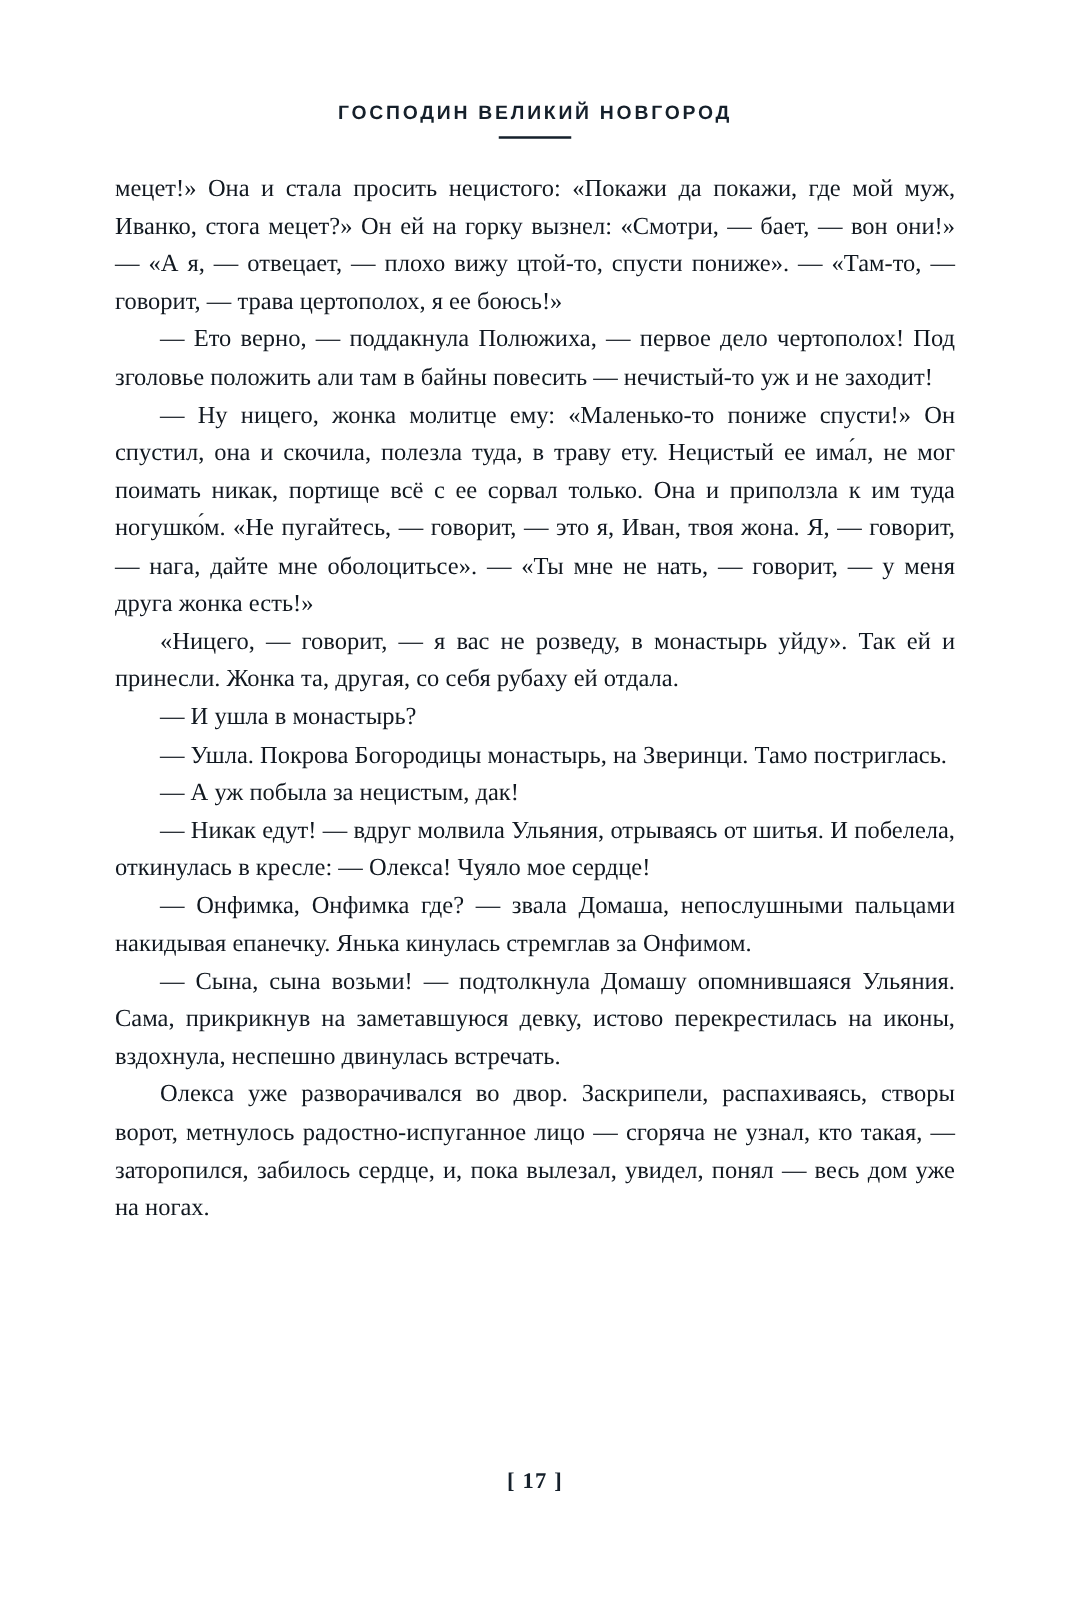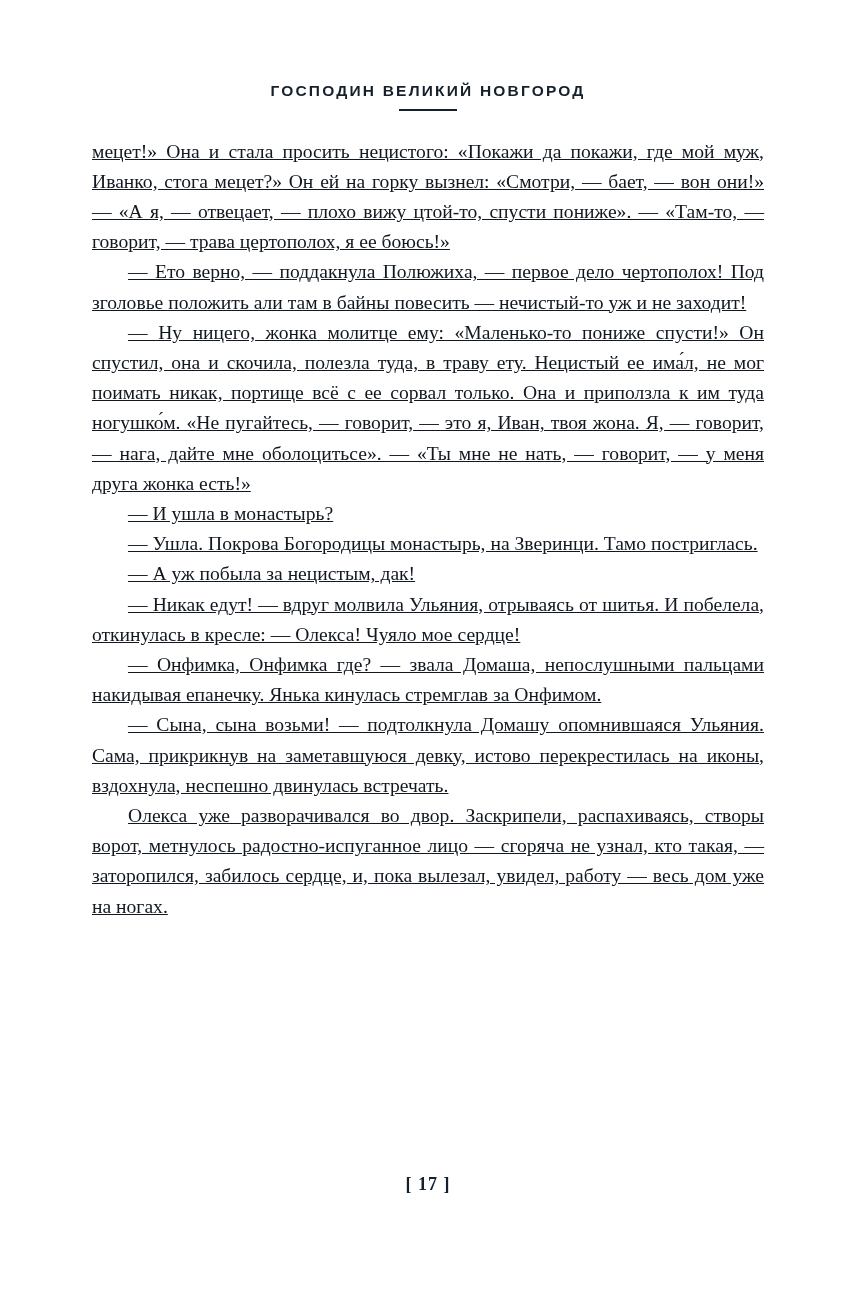--- a/index.html
+++ b/index.html
@@ -43,21 +43,20 @@
     font-size: 19.6px;
     line-height: 30.2px;
     text-align: justify;
     text-justify: inter-word;
     color: #111820;
     hyphens: manual;
   }
   .body-text p {
     margin: 0;
     text-indent: 36px;
-    text-decoration: underline;
   }
   .body-text p.noindent {
     text-indent: 0;
   }
   .folio {
     position: absolute;
     left: 0;
     right: 0;
     bottom: 104px;
     text-align: center;
@@ -72,24 +71,25 @@
 
 <div class="page">
 
   <div class="running-head">Господин Великий Новгород</div>
   <div class="head-rule"></div>
 
   <div class="body-text">
     <p class="noindent">мецет!» Она и стала просить нецистого: «Покажи да покажи, где мой муж, Иванко, стога мецет?» Он ей на горку вызнел: «Смот­ри, — бает, — вон они!» — «А я, — отвецает, — плохо вижу цтой-то, спусти пониже». — «Там-то, — говорит, — трава цертополох, я ее боюсь!»</p>
     <p>— Ето верно, — поддакнула Полюжиха, — первое дело чер­тополох! Под зголовье положить али там в байны повесить — нечистый-то уж и не заходит!</p>
     <p>— Ну ницего, жонка молитце ему: «Маленько-то пониже спусти!» Он спустил, она и скочила, полезла туда, в траву ету. Нецистый ее има́л, не мог поимать никак, портище всё с ее со­рвал только. Она и приползла к им туда ногушко́м. «Не пугай­тесь, — говорит, — это я, Иван, твоя жона. Я, — говорит, — нага, дайте мне оболоцитьсе». — «Ты мне не нать, — говорит, — у ме­ня друга жонка есть!»</p>
+    <p>«Ницего, — говорит, — я вас не розведу, в монастырь уйду». Так ей и принесли. Жонка та, другая, со себя рубаху ей отдала.</p>
     <p>— И ушла в монастырь?</p>
     <p>— Ушла. Покрова Богородицы монастырь, на Зверинци. Тамо постриглась.</p>
     <p>— А уж побыла за нецистым, дак!</p>
     <p>— Никак едут! — вдруг молвила Ульяния, отрываясь от ши­тья. И побелела, откинулась в кресле: — Олекса! Чуяло мое сердце!</p>
     <p>— Онфимка, Онфимка где? — звала Домаша, непослушны­ми пальцами накидывая епанечку. Янька кинулась стремглав за Онфимом.</p>
     <p>— Сына, сына возьми! — подтолкнула Домашу опомнившая­ся Ульяния. Сама, прикрикнув на заметавшуюся девку, исто­во перекрестилась на иконы, вздохнула, неспешно двинулась встречать.</p>
-    <p>Олекса уже разворачивался во двор. Заскрипели, распахива­ясь, створы ворот, метнулось радостно-испуганное лицо — сго­ряча не узнал, кто такая, — заторопился, забилось сердце, и, пока вылезал, увидел, работу — весь дом уже на ногах.</p>
+    <p>Олекса уже разворачивался во двор. Заскрипели, распахива­ясь, створы ворот, метнулось радостно-испуганное лицо — сго­ряча не узнал, кто такая, — заторопился, забилось сердце, и, пока вылезал, увидел, понял — весь дом уже на ногах.</p>
   </div>
 
   <div class="folio">[ 17 ]</div>
 
 </div>
 
 </body></html>

